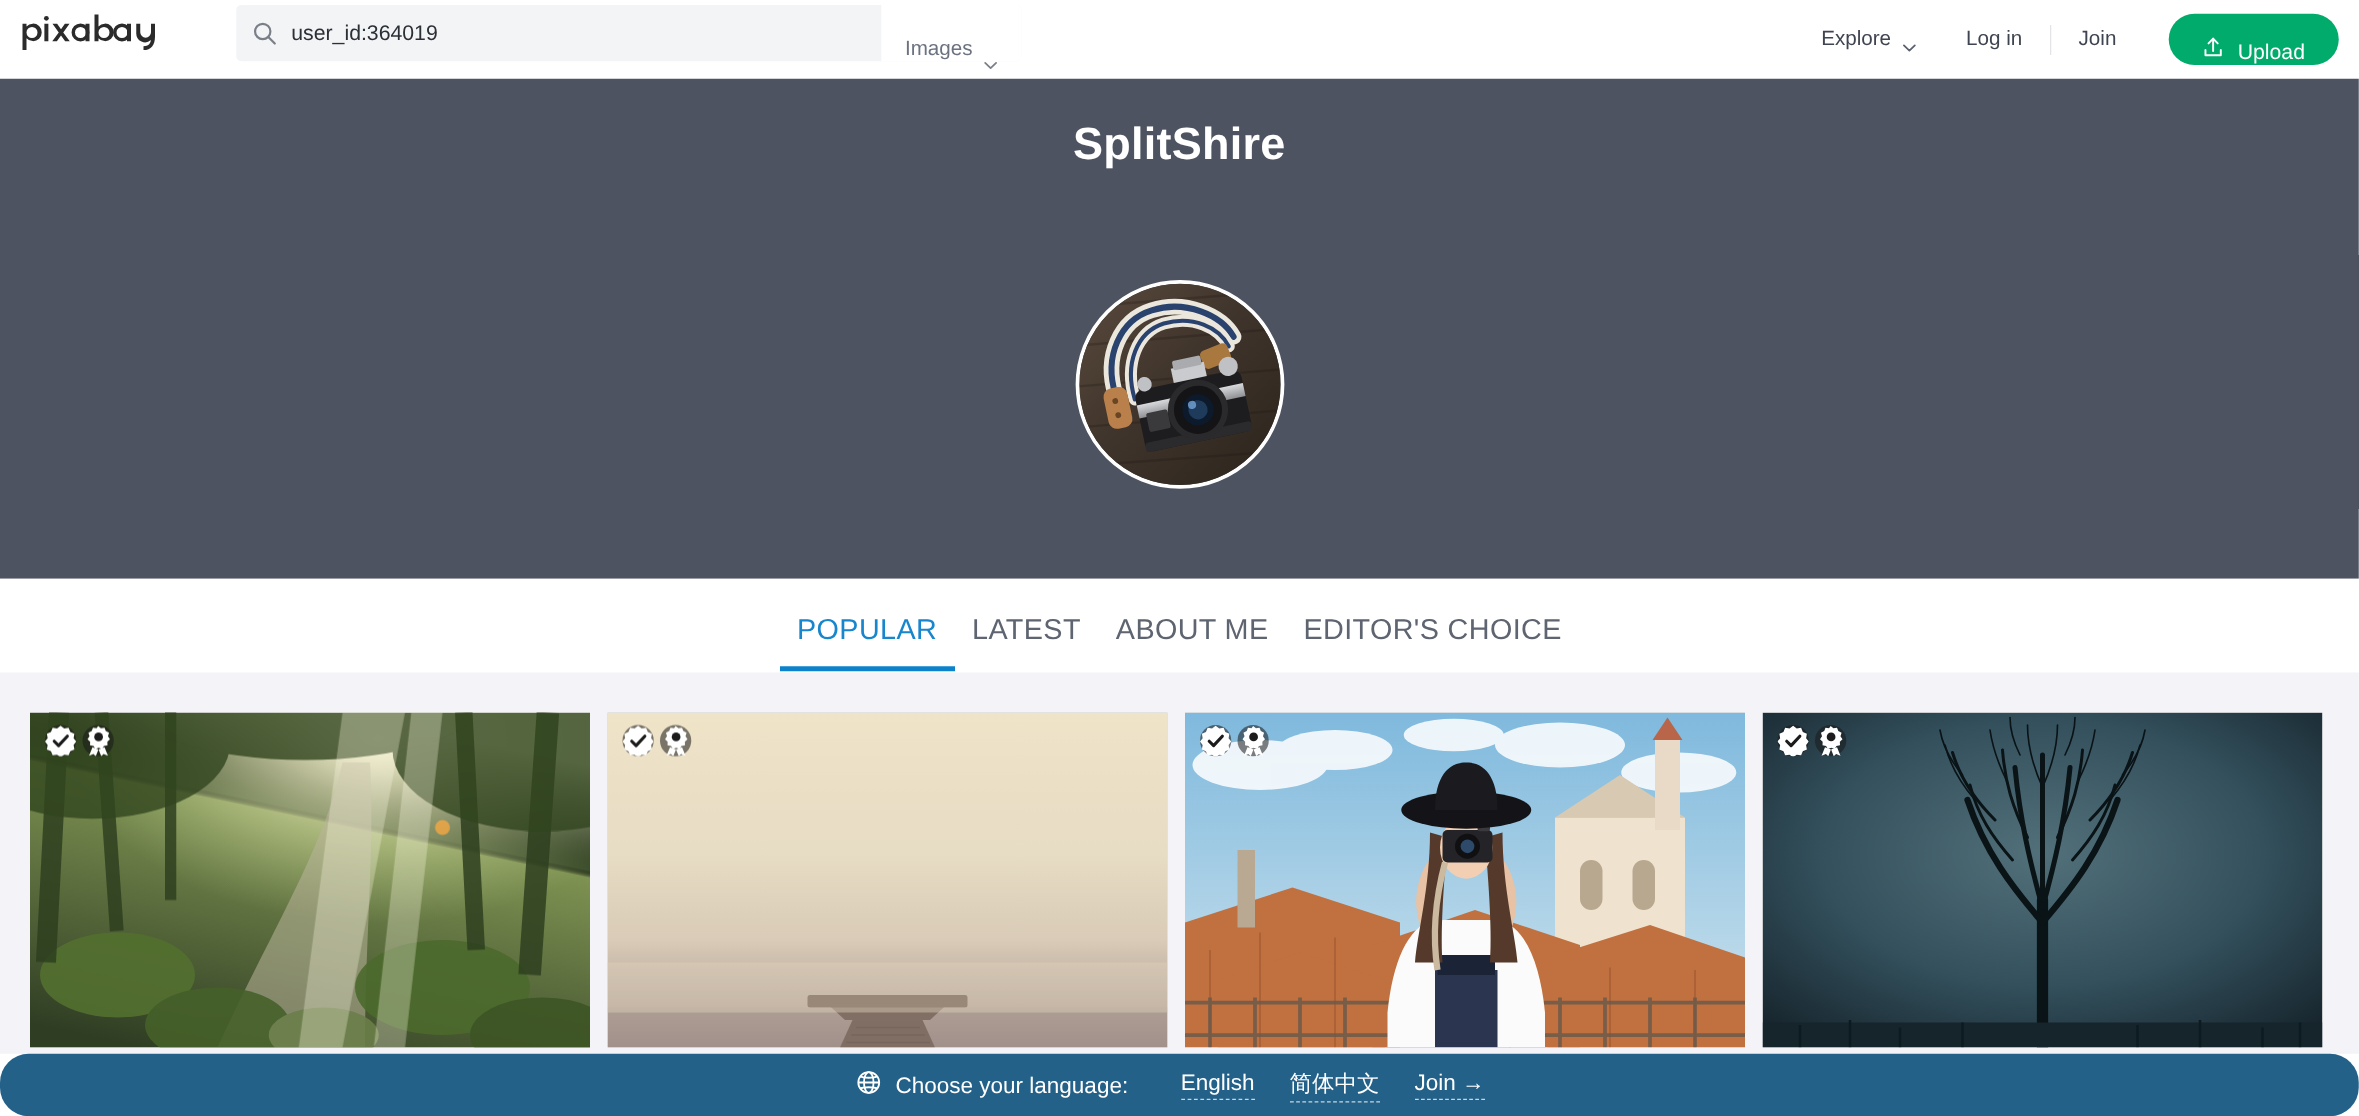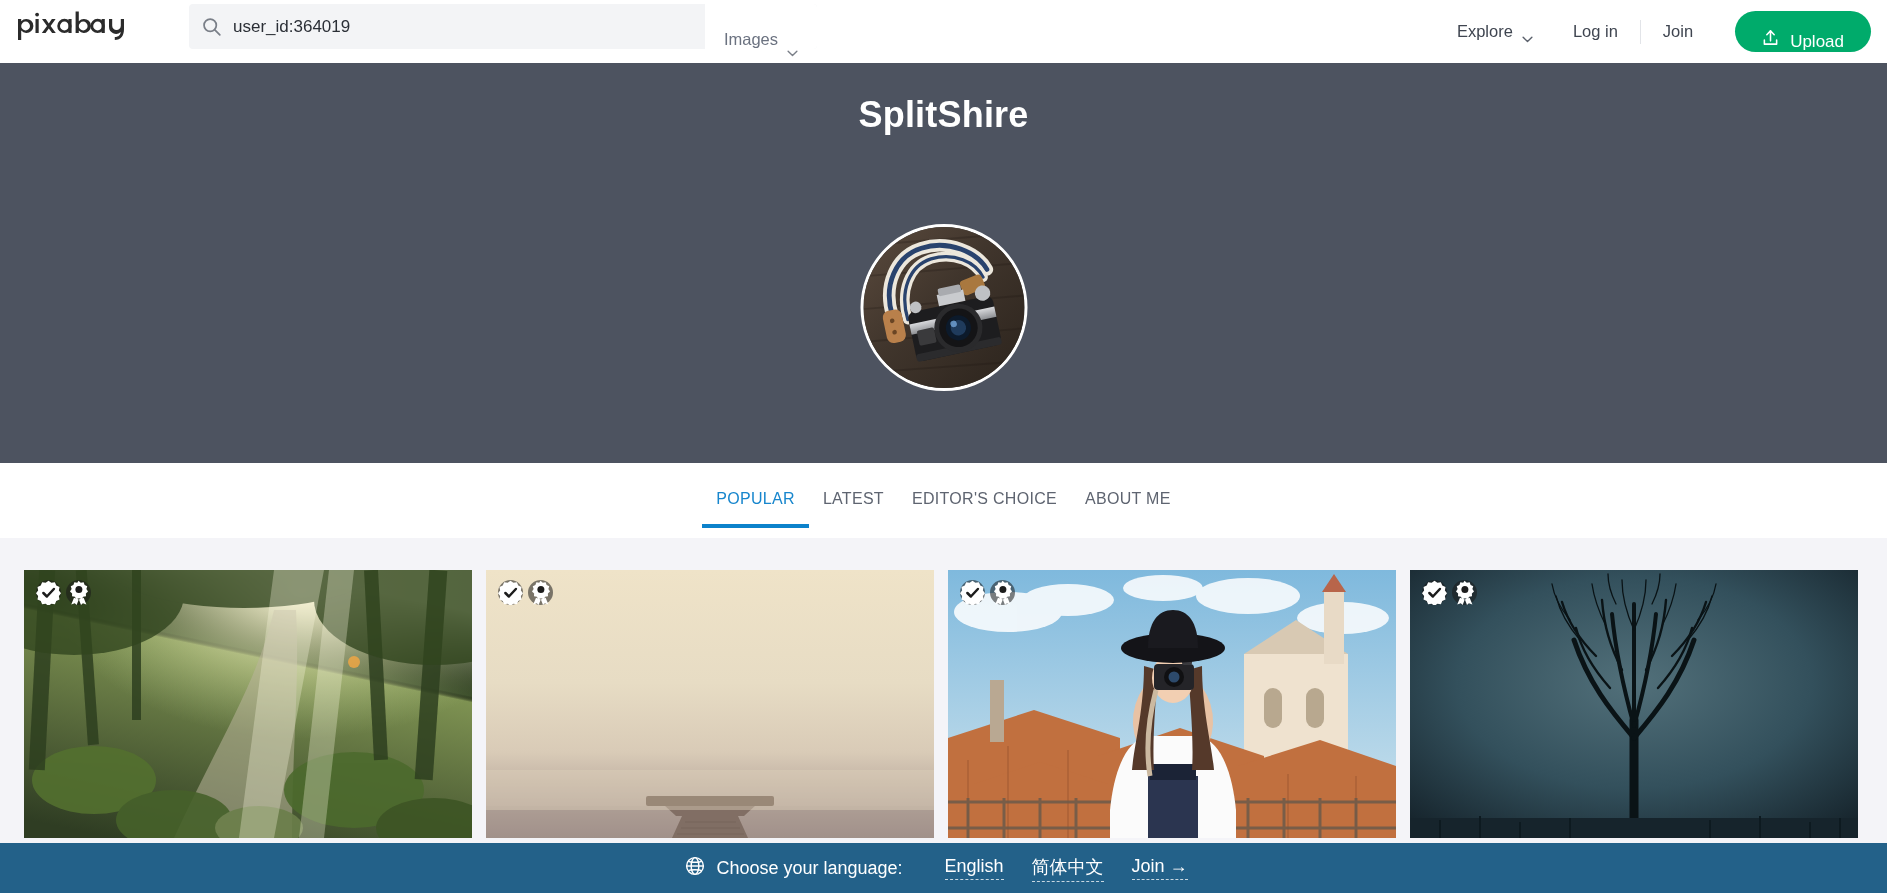--- a/index.html
+++ b/index.html
@@ -206,21 +206,21 @@
     position: absolute;
     top: 463px; left: 0;
     width: 1887px; height: 75px;
     background: #ffffff;
     display: flex;
     align-items: flex-start;
     justify-content: center;
     gap: 0;
   }
   .tab {
-    font-size: 16px;
+    font-size: 23px;
     letter-spacing: 0.3px;
     color: #5e6470;
     padding: 27px 14px 20px 14px;
     cursor: pointer;
     position: relative;
     white-space: nowrap;
   }
   .tab.active { color: #1786cd; }
   .tab.active::after {
     content: "";
@@ -273,20 +273,21 @@
     position: absolute;
     bottom: 0; left: 0;
     width: 1887px; height: 50px;
     background: #236189;
     color: #ffffff;
     display: flex;
     align-items: center;
     justify-content: center;
     gap: 0;
     font-size: 18px;
+    border-radius: 23px;
   }
   .lang-label {
     display: flex;
     align-items: center;
     gap: 11px;
     margin-right: 28px;
   }
   .lang-opt {
     color: #ffffff;
     text-decoration: none;
@@ -501,22 +502,22 @@
   <div class="banner-actions">
     <button class="pill pill-coffee">Coffee</button>
     <button class="pill pill-blue">Message</button>
     <button class="pill pill-blue">Follow</button>
   </div>
 </div>
 
 <div class="tabbar">
   <div class="tab active">POPULAR</div>
   <div class="tab">LATEST</div>
+  <div class="tab">ABOUT ME</div>
   <div class="tab">EDITOR'S CHOICE</div>
-  <div class="tab">ABOUT ME</div>
 </div>
 
 <div class="gallery">
   <div class="grid">
 
     <div class="card">
       <svg viewBox="0 0 448 268" preserveAspectRatio="xMidYMid slice" aria-hidden="true">
         <defs>
           <linearGradient id="g1" x1="0.55" y1="0" x2="0.2" y2="1">
             <stop offset="0%" stop-color="#dfe6c9"></stop>

